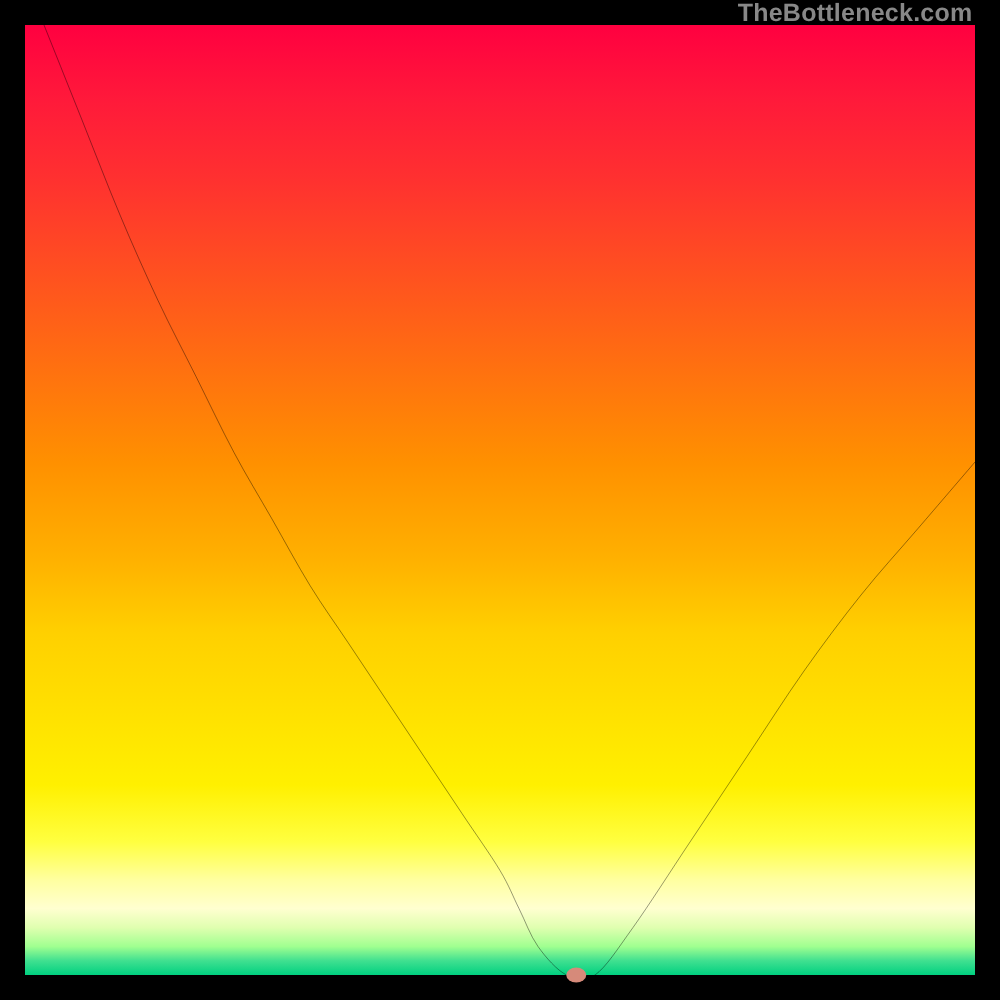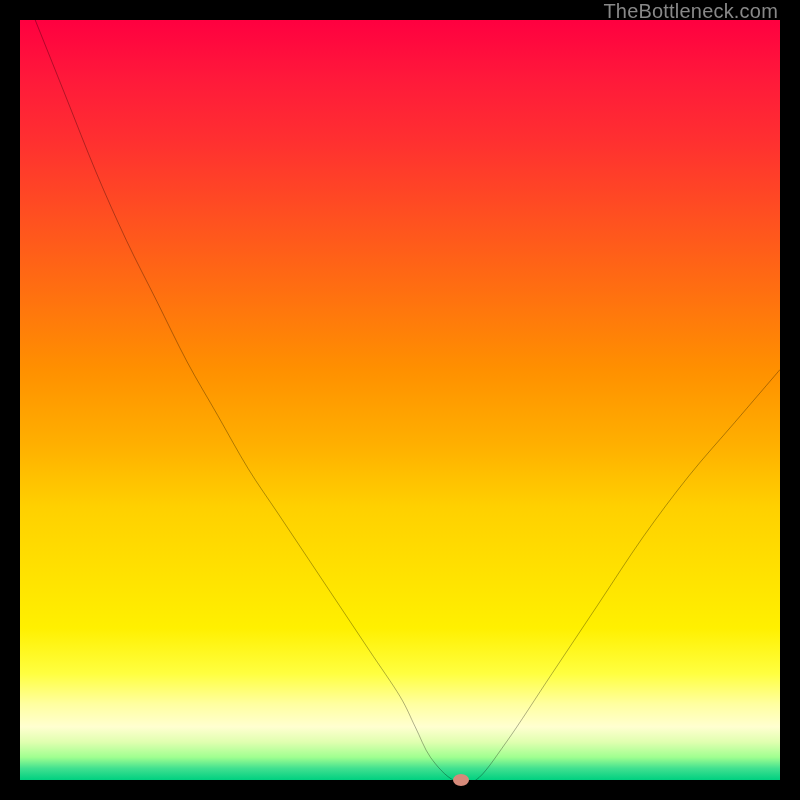--- a/index.html
+++ b/index.html
@@ -57,21 +57,21 @@
     border-radius: 8px / 6px;
     background: #d68a7a;
     transform: translate(-50%, -50%);
   }
   .watermark {
     position: absolute;
     top: 0px;
     right: 22px;
     color: #888;
     font-size: 20px;
-    font-weight: 400;
+    font-weight: 700;
     letter-spacing: 0.2px;
   }
 </style>
 </head>
 <body>
 
 <div class="frame">
 
   <div class="plot-area">
 

